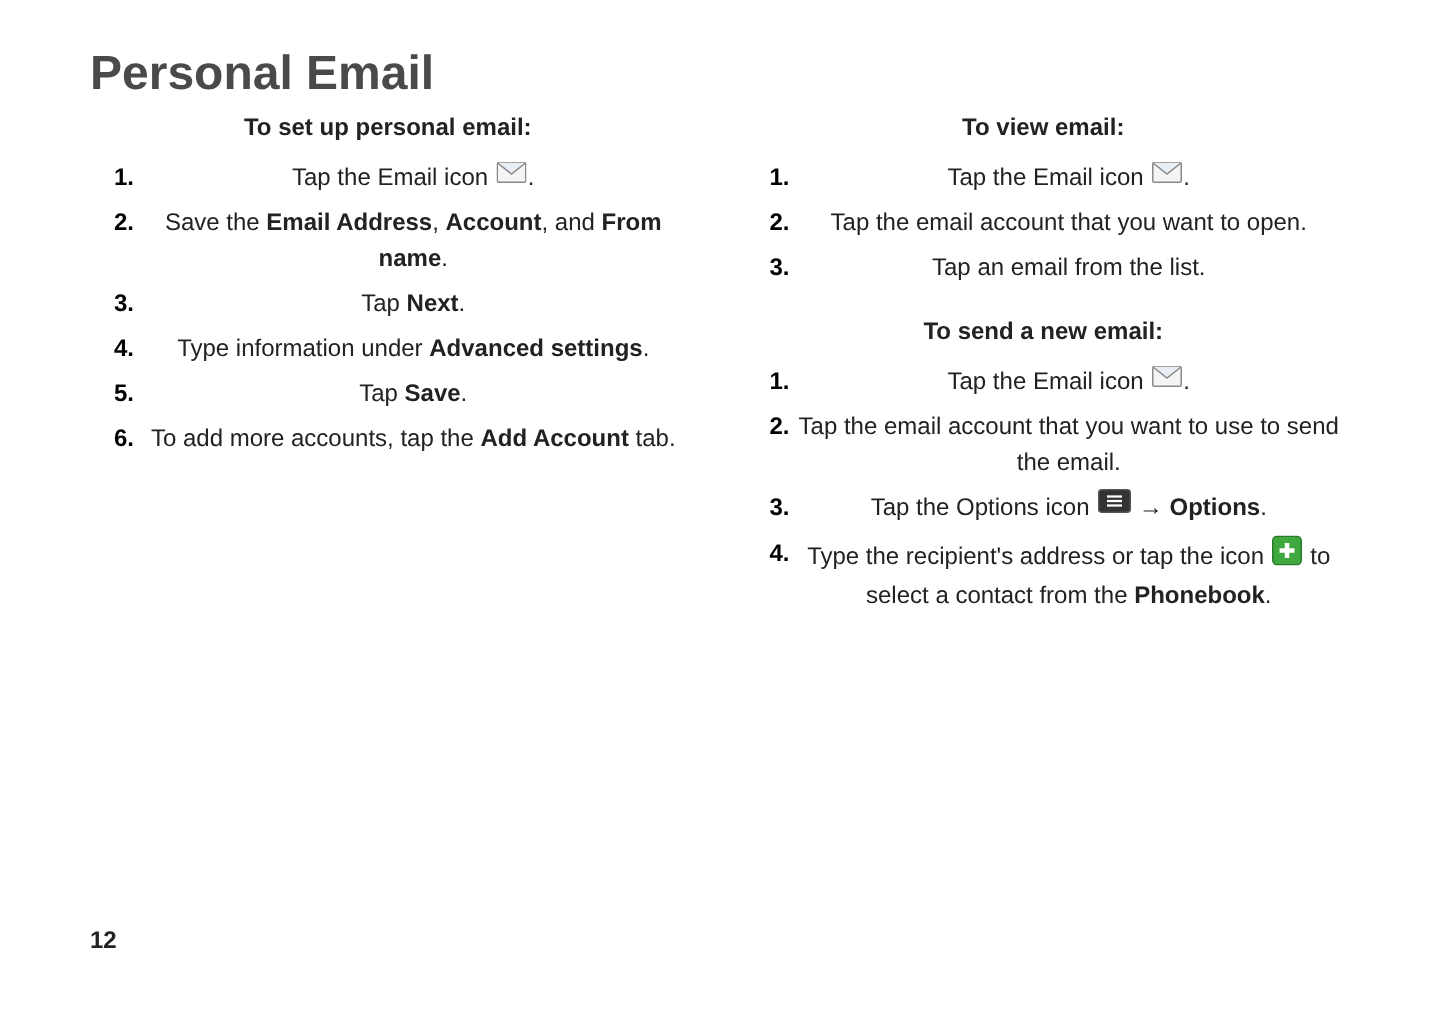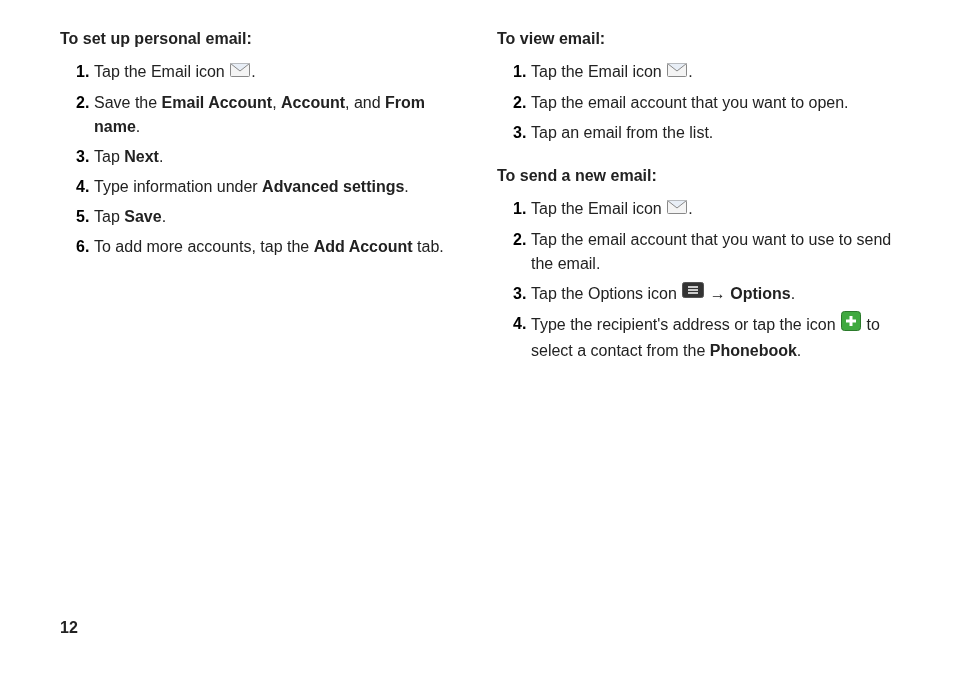--- a/index.html
+++ b/index.html
@@ -18,20 +18,21 @@
   }
   h1 {
     font-size: 32px;
     font-weight: 600;
     color: #4a4a4a;
     margin: 0 0 10px 0;
   }
   .columns {
     display: flex;
     gap: 40px;
+    text-align: center;
   }
   .col {
     width: 400px;
   }
   .section-heading {
     font-weight: 700;
     margin: 0 0 6px 0;
     font-size: 16px;
   }
   .section-heading.spaced {
@@ -73,37 +74,38 @@
     vertical-align: middle;
     position: relative;
     top: -1px;
     margin: 0 1px;
   }
 </style>
 </head>
 <body>
 
 <div class="page">
+  <h1>Personal Email</h1>
 
   <div class="columns">
 
     <div class="col">
       <p class="section-heading">To set up personal email:</p>
       <ol>
         <li>
           <span>Tap the Email icon </span>
           <span class="icon">
             <svg width="20" height="14" viewBox="0 0 20 14">
               <rect x="0.5" y="0.5" width="19" height="13" fill="#f4f4f4" stroke="#888" rx="1"></rect>
               <polyline points="0.5,0.5 10,8 19.5,0.5" fill="#e8eef6" stroke="#888"></polyline>
             </svg>
           </span><span>.</span>
         </li>
         <li>
-          <span>Save the </span><b>Email Account</b><span>, </span><b>Account</b><span>, and </span><b>From name</b><span>.</span>
+          <span>Save the </span><b>Email Address</b><span>, </span><b>Account</b><span>, and </span><b>From name</b><span>.</span>
         </li>
         <li>
           <span>Tap </span><b>Next</b><span>.</span>
         </li>
         <li>
           <span>Type information under </span><b>Advanced settings</b><span>.</span>
         </li>
         <li>
           <span>Tap </span><b>Save</b><span>.</span>
         </li>

